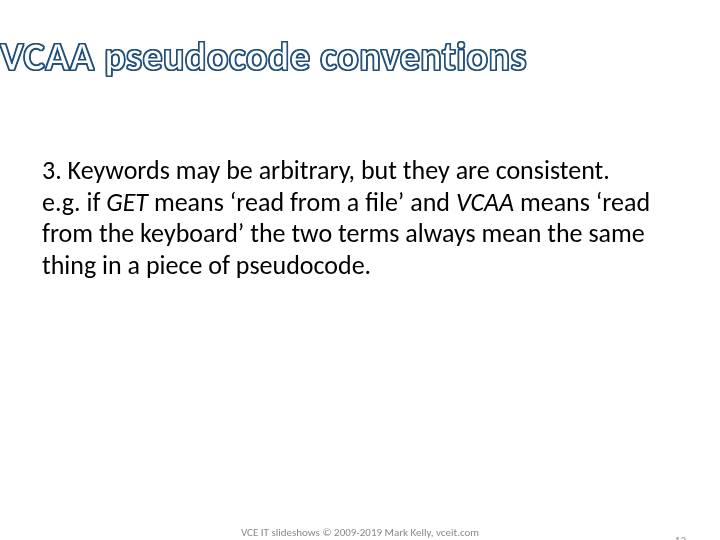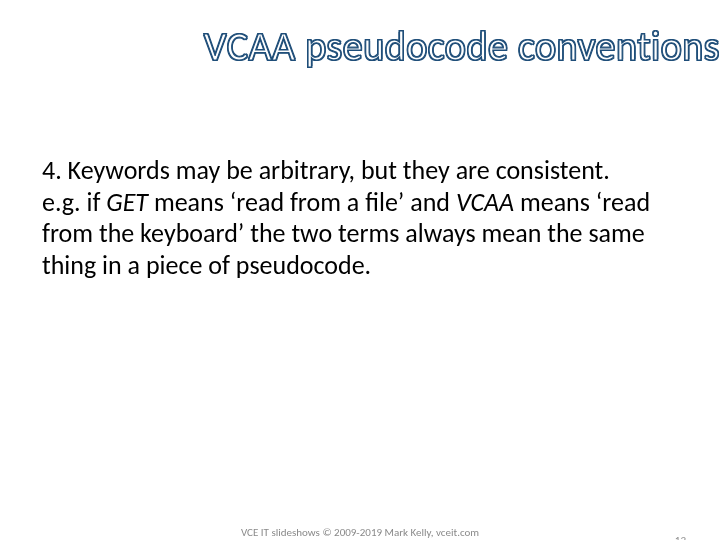--- a/index.html
+++ b/index.html
@@ -13,26 +13,26 @@
     position: relative;
   }
   .slide {
     width: 720px;
     height: 540px;
     position: relative;
     box-sizing: border-box;
   }
   .title {
     position: absolute;
-    top: 22px;
+    top: 32px;
     left: 0;
     width: 100%;
-    text-align: right;
+    text-align: left;
     font-size: 40px;
-    font-weight: 400;
+    font-weight: 700;
     letter-spacing: 0.5px;
     
     color: #ffffff;
     -webkit-text-stroke: 1.2px #1f4e79;
     text-shadow:
       -1px -1px 0 #1f4e79,
        1px -1px 0 #1f4e79,
       -1px  1px 0 #1f4e79,
        1px  1px 0 #1f4e79;
   }
@@ -73,21 +73,21 @@
   }
 </style>
 </head>
 <body>
 
 <div class="slide">
 
   <div class="title">VCAA pseudocode conventions</div>
 
   <div class="body">
-    <p class="para">4. Keywords may be arbitrary, but they are consistent.</p>
+    <p class="para">3. Keywords may be arbitrary, but they are consistent.</p>
     <p class="para">
       <span>e.g. if </span><em>GET</em><span> means ‘read from a file’ and </span><em>VCAA</em><span> means ‘read from the keyboard’ the two terms always mean the same thing in a piece of pseudocode.</span>
     </p>
   </div>
 
   <div class="footer">
     <span class="footer-center">VCE IT slideshows © 2009-2019 Mark Kelly, vceit.com</span>
     <span class="footer-right">13</span>
   </div>
 

